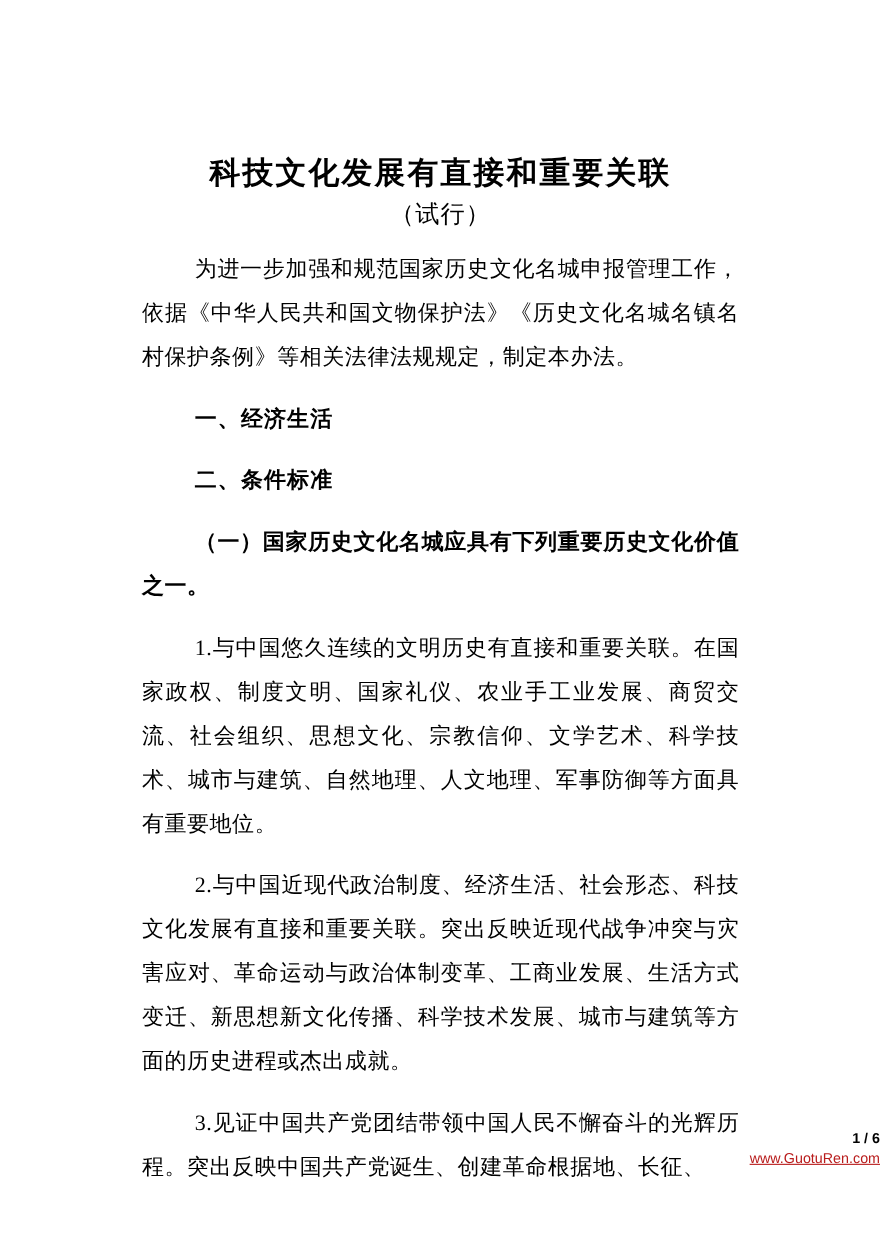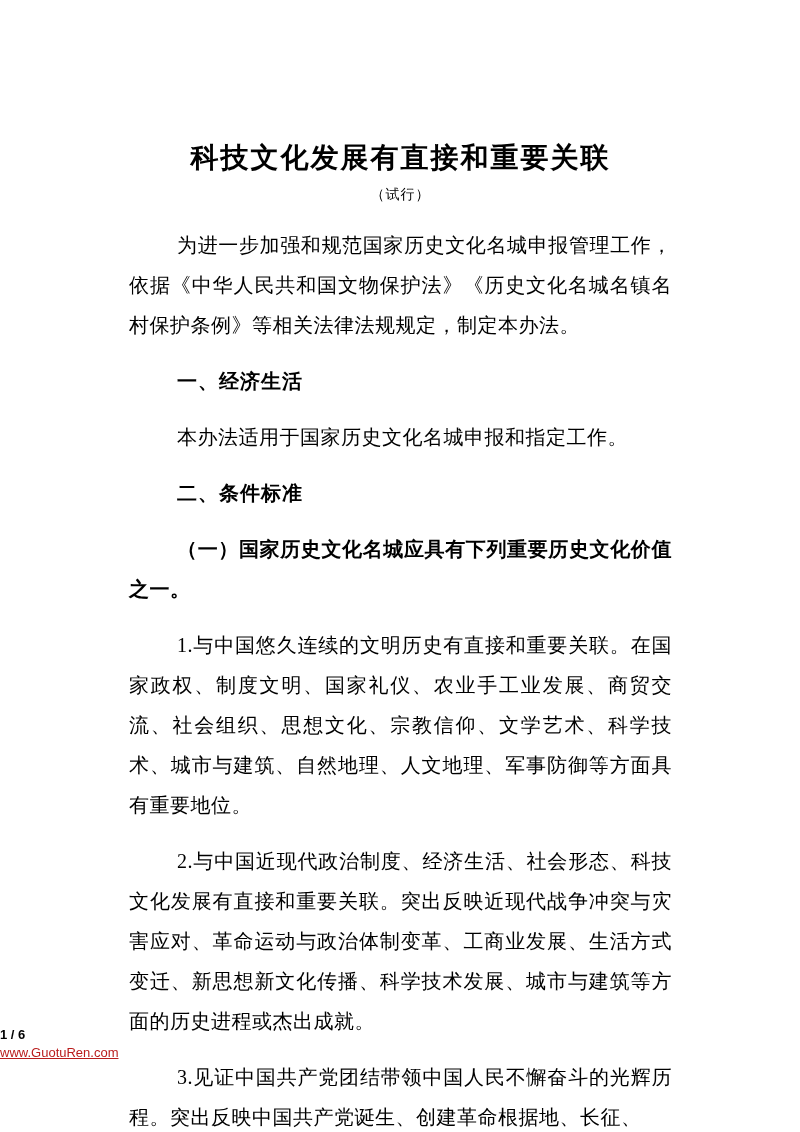--- a/index.html
+++ b/index.html
@@ -22,21 +22,21 @@
   .doc-title {
     text-align: center;
     font-size: 28px;
     font-weight: 700;
     letter-spacing: 2px;
     line-height: 36px;
     margin: 0;
   }
   .doc-subtitle {
     text-align: center;
-    font-size: 14px;
+    font-size: 22px;
     font-weight: 400;
     line-height: 26px;
     margin: 6px 0 0 0;
     letter-spacing: 1px;
   }
   .doc-body {
     margin-top: 17px;
     font-size: 20px;
     line-height: 40px;
     text-align: justify;
@@ -53,21 +53,21 @@
     letter-spacing: 1px;
   }
   .doc-body p.emphasis {
     font-weight: 700;
   }
   .footer {
     position: absolute;
     top: 1026px;
     left: 0;
     width: 100%;
-    text-align: left;
+    text-align: right;
     font-family: "Liberation Sans", "DejaVu Sans", sans-serif;
   }
   .page-number {
     font-size: 13px;
     font-weight: 700;
     line-height: 17px;
     color: #000000;
   }
   .footer-link {
     display: inline-block;
@@ -83,21 +83,20 @@
 
 <div class="page">
 
   <h1 class="doc-title">科技文化发展有直接和重要关联</h1>
 
   <div class="doc-subtitle">（试行）</div>
 
   <div class="doc-body">
       <p class="body">为进一步加强和规范国家历史文化名城申报管理工作，依据《中华人民共和国文物保护法》《历史文化名城名镇名村保护条例》等相关法律法规规定，制定本办法。</p>
       <p class="heading">一、经济生活</p>
-      <p class="body">本办法适用于国家历史文化名城申报和指定工作。</p>
       <p class="heading">二、条件标准</p>
       <p class="emphasis">（一）国家历史文化名城应具有下列重要历史文化价值之一。</p>
       <p class="body">1.与中国悠久连续的文明历史有直接和重要关联。在国家政权、制度文明、国家礼仪、农业手工业发展、商贸交流、社会组织、思想文化、宗教信仰、文学艺术、科学技术、城市与建筑、自然地理、人文地理、军事防御等方面具有重要地位。</p>
       <p class="body">2.与中国近现代政治制度、经济生活、社会形态、科技文化发展有直接和重要关联。突出反映近现代战争冲突与灾害应对、革命运动与政治体制变革、工商业发展、生活方式变迁、新思想新文化传播、科学技术发展、城市与建筑等方面的历史进程或杰出成就。</p>
       <p class="body">3.见证中国共产党团结带领中国人民不懈奋斗的光辉历程。突出反映中国共产党诞生、创建革命根据地、长征、</p>
     </div>
 
   <div class="footer">
     <div class="page-number">1 / 6</div>
     <a class="footer-link" style="color: #b91c1c;">www.GuotuRen.com</a>

